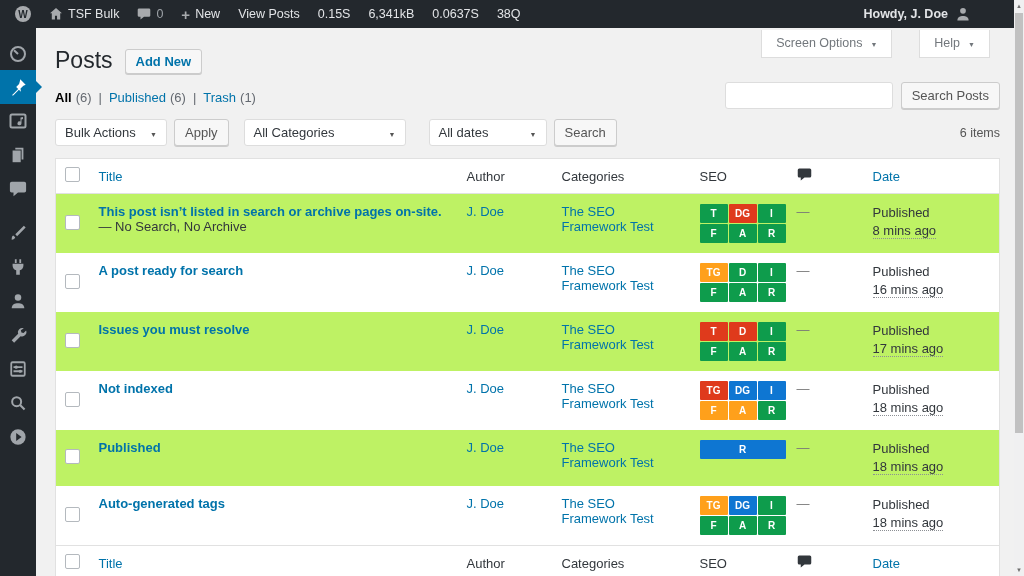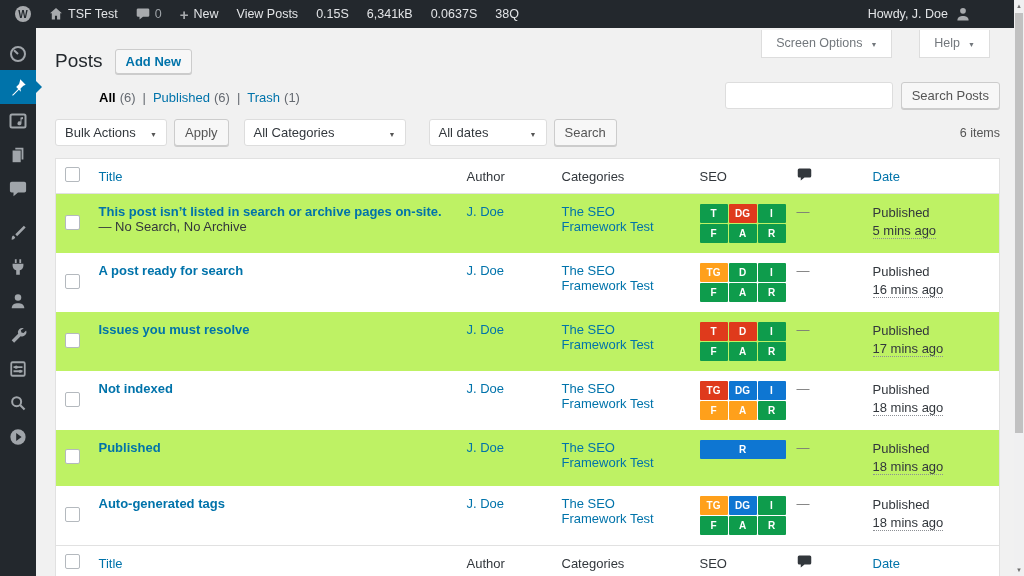--- a/index.html
+++ b/index.html
@@ -8,43 +8,43 @@
   a { text-decoration:none; color:#0073aa; cursor:pointer; }
 
   
   .adminbar { position:absolute; top:0; left:0; width:1024px; height:28px; background:#23282d; display:flex; align-items:center; padding:0 46px 0 8px; z-index:50; }
   .ab-left { display:flex; align-items:center; gap:4px; flex:1; }
   .ab-item { display:flex; align-items:center; gap:5px; color:#e2e4e7; font-size:12.5px; padding:0 7px; height:28px; }
   .ab-stat { color:#e2e4e7; font-size:12.5px; padding:0 7px; }
   .ab-count { color:#9ea3a8; }
   .wp-logo { width:16px; height:16px; border-radius:50%; background:#a7aaad; color:#23282d; font-weight:bold; font-size:10px; display:flex; align-items:center; justify-content:center; }
   .ab-plus { font-size:15px; font-weight:bold; color:#a7aaad; line-height:1; }
-  .ab-right { display:flex; align-items:flex-end; }
+  .ab-right { display:flex; align-items:flex-end;font-weight:bold; }
   .ab-right .ab-item { gap:7px; }
   .icon-svg { display:block; }
 
   
   .sidebar { position:absolute; top:28px; left:0; width:36px; bottom:0; background:#23282d; z-index:40; list-style:none; padding-top:8px; }
   .menu-item { width:36px; height:34px; display:flex; align-items:center; justify-content:center; color:#a0a5aa; cursor:pointer; position:relative; }
   .menu-item.sep { margin-top:10px; }
   .menu-item.active { background:#0073aa; color:#fff; }
   .menu-item.active::after { content:""; position:absolute; right:-6px; top:50%; margin-top:-6px; border:6px solid transparent; border-left:6px solid #0073aa; border-right:none; }
 
   
   .content { position:absolute; left:36px; top:28px; right:10px; bottom:0; background:#f1f1f1; padding:0 14px 0 19px; overflow:hidden; }
   .screen-links { position:absolute; top:2px; right:24px; display:flex; gap:27px; }
   .screen-link { background:#fff; border:1px solid #ddd; border-top:none; color:#72777c; font-size:12.5px; padding:6px 14px 7px; display:flex; align-items:center; gap:8px; cursor:pointer; }
   .caret::after { content:"▼"; font-size:7px; color:#72777c; }
   .dk-caret::after { content:"▼"; font-size:7px; color:#555; }
 
   .title-row { margin-top:18px; display:flex; align-items:center; gap:12px; height:30px; }
-  .page-title { font-size:19px; font-weight:400; color:#23282d; line-height:1.2; }
+  .page-title { font-size:23px; font-weight:400; color:#23282d; line-height:1.2; }
   .add-new { background:#f7f7f7; border:1px solid #ccc; border-radius:3px; box-shadow:0 1px 0 #ccc; color:#0073aa; font-size:13px; font-weight:600; padding:4px 10px; }
 
-  .views-row { display:flex; justify-content:space-between; align-items:flex-end; margin-top:6px;margin-left:44px; }
+  .views-row { display:flex; justify-content:space-between; align-items:flex-end; margin-top:6px; }
   .subsubsub { list-style:none; display:flex; font-size:13px; padding-bottom:4px; }
   .subsubsub li { display:flex; align-items:center; }
   .subsubsub li:not(:last-child)::after { content:"|"; color:#646970; margin:0 7px; }
   .subsubsub .cnt { color:#646970; margin-left:4px; }
   .subsubsub .current-view { color:#000; font-weight:600; }
   .search-box { display:flex; gap:8px; align-items:center; }
   .search-input { width:168px; height:27px; border:1px solid #ddd; background:#fff; border-radius:3px; padding:0 6px; font-size:13px; }
   .button { background:#f7f7f7; border:1px solid #ccc; border-radius:3px; box-shadow:0 1px 0 #ccc; color:#555; font-size:13px; height:27px; padding:0 10px; cursor:pointer; font-family:inherit; }
 
   .filter-row { display:flex; align-items:center; margin-top:10px; gap:7px; }
@@ -89,21 +89,21 @@
 
 <div class="adminbar">
   <div class="ab-left">
     <a class="ab-item">
       <span class="wp-logo">W</span>
     </a>
     <a class="ab-item">
       <svg class="icon-svg" width="14" height="14" viewBox="0 0 20 20">
           <path fill="#a7aaad" d="M10 1.5 1.5 9h2.5v9h4.5v-5.5h3V18H16V9h2.5z"></path>
         </svg>
-      <span>TSF Test</span>
+      <span>TSF Bulk</span>
     </a>
     <a class="ab-item">
       <svg class="icon-svg" width="14" height="14" viewBox="0 0 20 20">
           <path fill="#a7aaad" d="M3 2h14a2 2 0 0 1 2 2v8a2 2 0 0 1-2 2h-7l-5 4v-4H3a2 2 0 0 1-2-2V4a2 2 0 0 1 2-2z"></path>
         </svg>
       <span class="ab-count">0</span>
     </a>
     <a class="ab-item">
       <span class="ab-plus">+</span>
       <span>New</span>
@@ -293,21 +293,21 @@
               <span class="badge" style="background: rgb(223, 58, 28);">DG</span>
               <span class="badge" style="background: rgb(14, 156, 76);">I</span>
               <span class="badge" style="background: rgb(14, 156, 76);">F</span>
               <span class="badge" style="background: rgb(14, 156, 76);">A</span>
               <span class="badge" style="background: rgb(14, 156, 76);">R</span>
             </div>
           </td>
           <td><span class="comm-dash">—</span></td>
           <td class="date-cell">
             <div>Published</div>
-            <div><span class="date-ago">5 mins ago</span></div>
+            <div><span class="date-ago">8 mins ago</span></div>
           </td>
         </tr>
         <tr>
           <th class="cb-cell"><input type="checkbox" style=""></th>
           <td class="col-title"><a class="row-title">A post ready for search</a></td>
           <td><a>J. Doe</a></td>
           <td><a>The SEO Framework Test</a></td>
           <td>
             <div class="seo-bar">
               <span class="badge" style="background: rgb(255, 160, 27);">TG</span>

